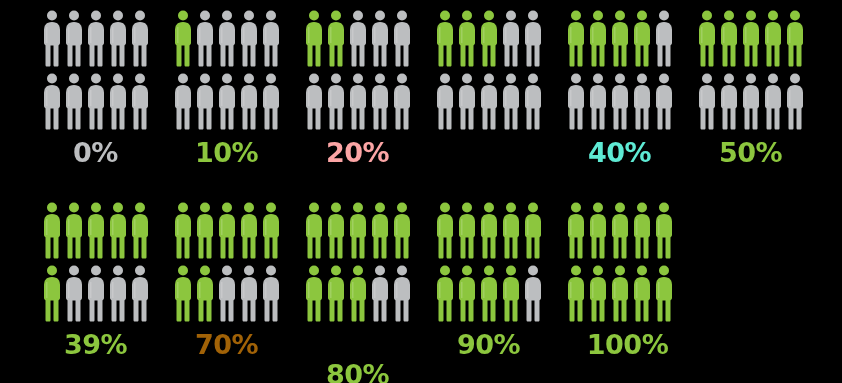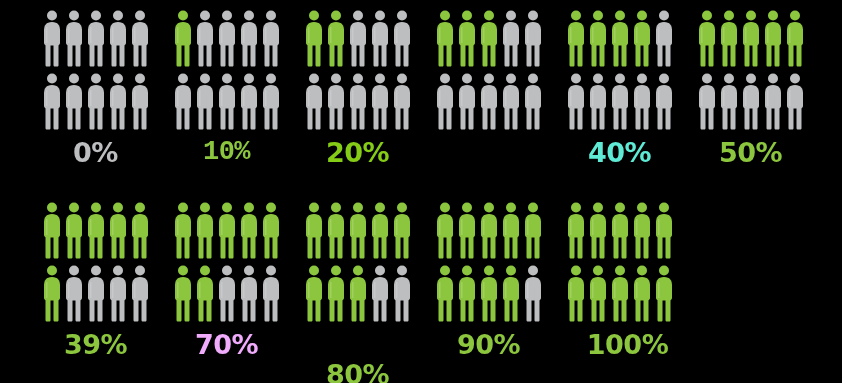--- a/index.html
+++ b/index.html
@@ -258,21 +258,21 @@
               <g fill="#BCBEC0">
                 <circle cx="18" cy="11" r="10"></circle>
                 <path d="M18 24 C6 24 2 31 2 41 L2 66 C2 69 5 71 7 71 L29 71 C31 71 34 69 34 66 L34 41 C34 31 30 24 18 24 Z"></path>
                 <path d="M5 66 L15 66 L15 110 C15 112 14 113 12 113 L8 113 C6 113 5 112 5 110 Z"></path>
                 <path d="M21 66 L31 66 L31 110 C31 112 30 113 28 113 L24 113 C22 113 21 112 21 110 Z"></path>
               </g>
               <rect x="6" y="34" width="3" height="32" fill="#ffffff" opacity="0.18"></rect>
             </svg>
           </div>
         </div>
-        <div class="pct-label" style="color: rgb(140, 198, 62); font-family: Liberation Mono, monospace;">10%</div>
+        <div class="pct-label" style="color: rgb(140, 198, 62);">10%</div>
       </div>
       <div class="pct-group">
         <div class="fig-grid">
           <div class="fig-row">
             <svg class="figure" viewBox="0 0 36 114">
               <g fill="#8CC63E">
                 <circle cx="18" cy="11" r="10"></circle>
                 <path d="M18 24 C6 24 2 31 2 41 L2 66 C2 69 5 71 7 71 L29 71 C31 71 34 69 34 66 L34 41 C34 31 30 24 18 24 Z"></path>
                 <path d="M5 66 L15 66 L15 110 C15 112 14 113 12 113 L8 113 C6 113 5 112 5 110 Z"></path>
                 <path d="M21 66 L31 66 L31 110 C31 112 30 113 28 113 L24 113 C22 113 21 112 21 110 Z"></path>
@@ -357,21 +357,21 @@
               <g fill="#BCBEC0">
                 <circle cx="18" cy="11" r="10"></circle>
                 <path d="M18 24 C6 24 2 31 2 41 L2 66 C2 69 5 71 7 71 L29 71 C31 71 34 69 34 66 L34 41 C34 31 30 24 18 24 Z"></path>
                 <path d="M5 66 L15 66 L15 110 C15 112 14 113 12 113 L8 113 C6 113 5 112 5 110 Z"></path>
                 <path d="M21 66 L31 66 L31 110 C31 112 30 113 28 113 L24 113 C22 113 21 112 21 110 Z"></path>
               </g>
               <rect x="6" y="34" width="3" height="32" fill="#ffffff" opacity="0.18"></rect>
             </svg>
           </div>
         </div>
-        <div class="pct-label" style="color: #84cc16;">20%</div>
+        <div class="pct-label" style="color: #fca5a5;">20%</div>
       </div>
       <div class="pct-group">
         <div class="fig-grid">
           <div class="fig-row">
             <svg class="figure" viewBox="0 0 36 114">
               <g fill="#8CC63E">
                 <circle cx="18" cy="11" r="10"></circle>
                 <path d="M18 24 C6 24 2 31 2 41 L2 66 C2 69 5 71 7 71 L29 71 C31 71 34 69 34 66 L34 41 C34 31 30 24 18 24 Z"></path>
                 <path d="M5 66 L15 66 L15 110 C15 112 14 113 12 113 L8 113 C6 113 5 112 5 110 Z"></path>
                 <path d="M21 66 L31 66 L31 110 C31 112 30 113 28 113 L24 113 C22 113 21 112 21 110 Z"></path>
@@ -853,21 +853,21 @@
               <g fill="#BCBEC0">
                 <circle cx="18" cy="11" r="10"></circle>
                 <path d="M18 24 C6 24 2 31 2 41 L2 66 C2 69 5 71 7 71 L29 71 C31 71 34 69 34 66 L34 41 C34 31 30 24 18 24 Z"></path>
                 <path d="M5 66 L15 66 L15 110 C15 112 14 113 12 113 L8 113 C6 113 5 112 5 110 Z"></path>
                 <path d="M21 66 L31 66 L31 110 C31 112 30 113 28 113 L24 113 C22 113 21 112 21 110 Z"></path>
               </g>
               <rect x="6" y="34" width="3" height="32" fill="#ffffff" opacity="0.18"></rect>
             </svg>
           </div>
         </div>
-        <div class="pct-label" style="color: #f0abfc;">70%</div>
+        <div class="pct-label" style="color: #a16207;">70%</div>
       </div>
       <div class="pct-group">
         <div class="fig-grid">
           <div class="fig-row">
             <svg class="figure" viewBox="0 0 36 114">
               <g fill="#8CC63E">
                 <circle cx="18" cy="11" r="10"></circle>
                 <path d="M18 24 C6 24 2 31 2 41 L2 66 C2 69 5 71 7 71 L29 71 C31 71 34 69 34 66 L34 41 C34 31 30 24 18 24 Z"></path>
                 <path d="M5 66 L15 66 L15 110 C15 112 14 113 12 113 L8 113 C6 113 5 112 5 110 Z"></path>
                 <path d="M21 66 L31 66 L31 110 C31 112 30 113 28 113 L24 113 C22 113 21 112 21 110 Z"></path>

